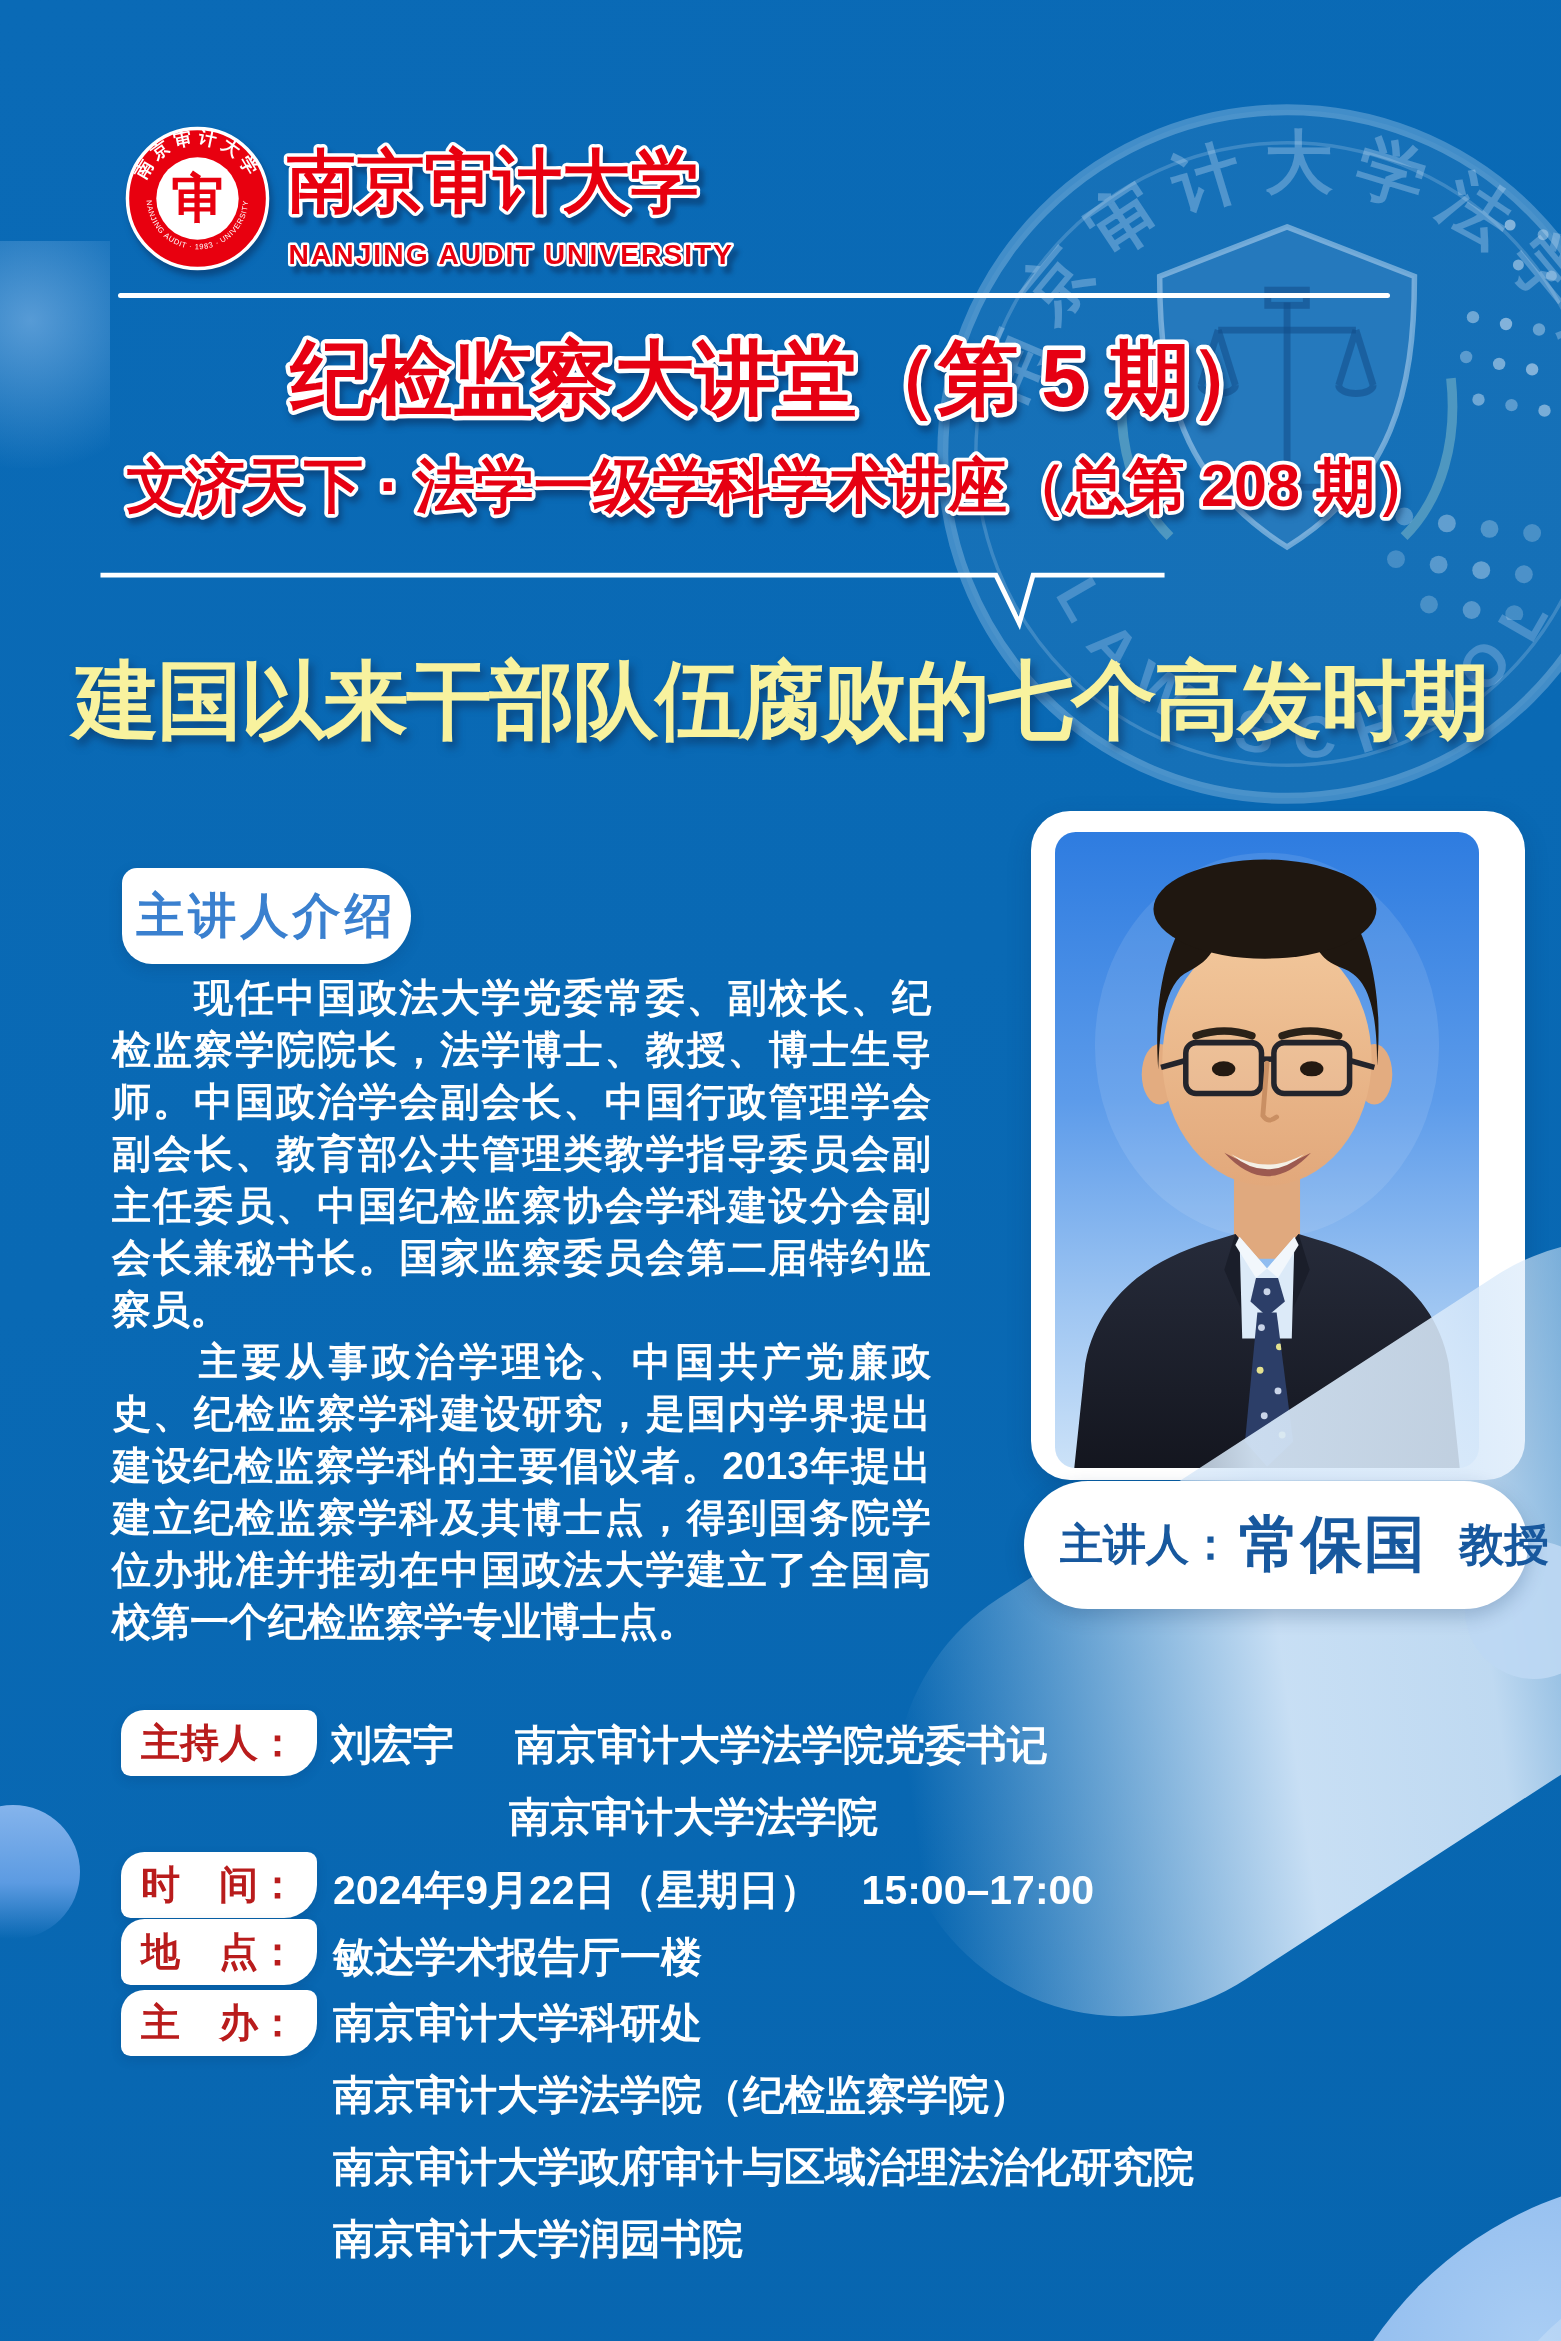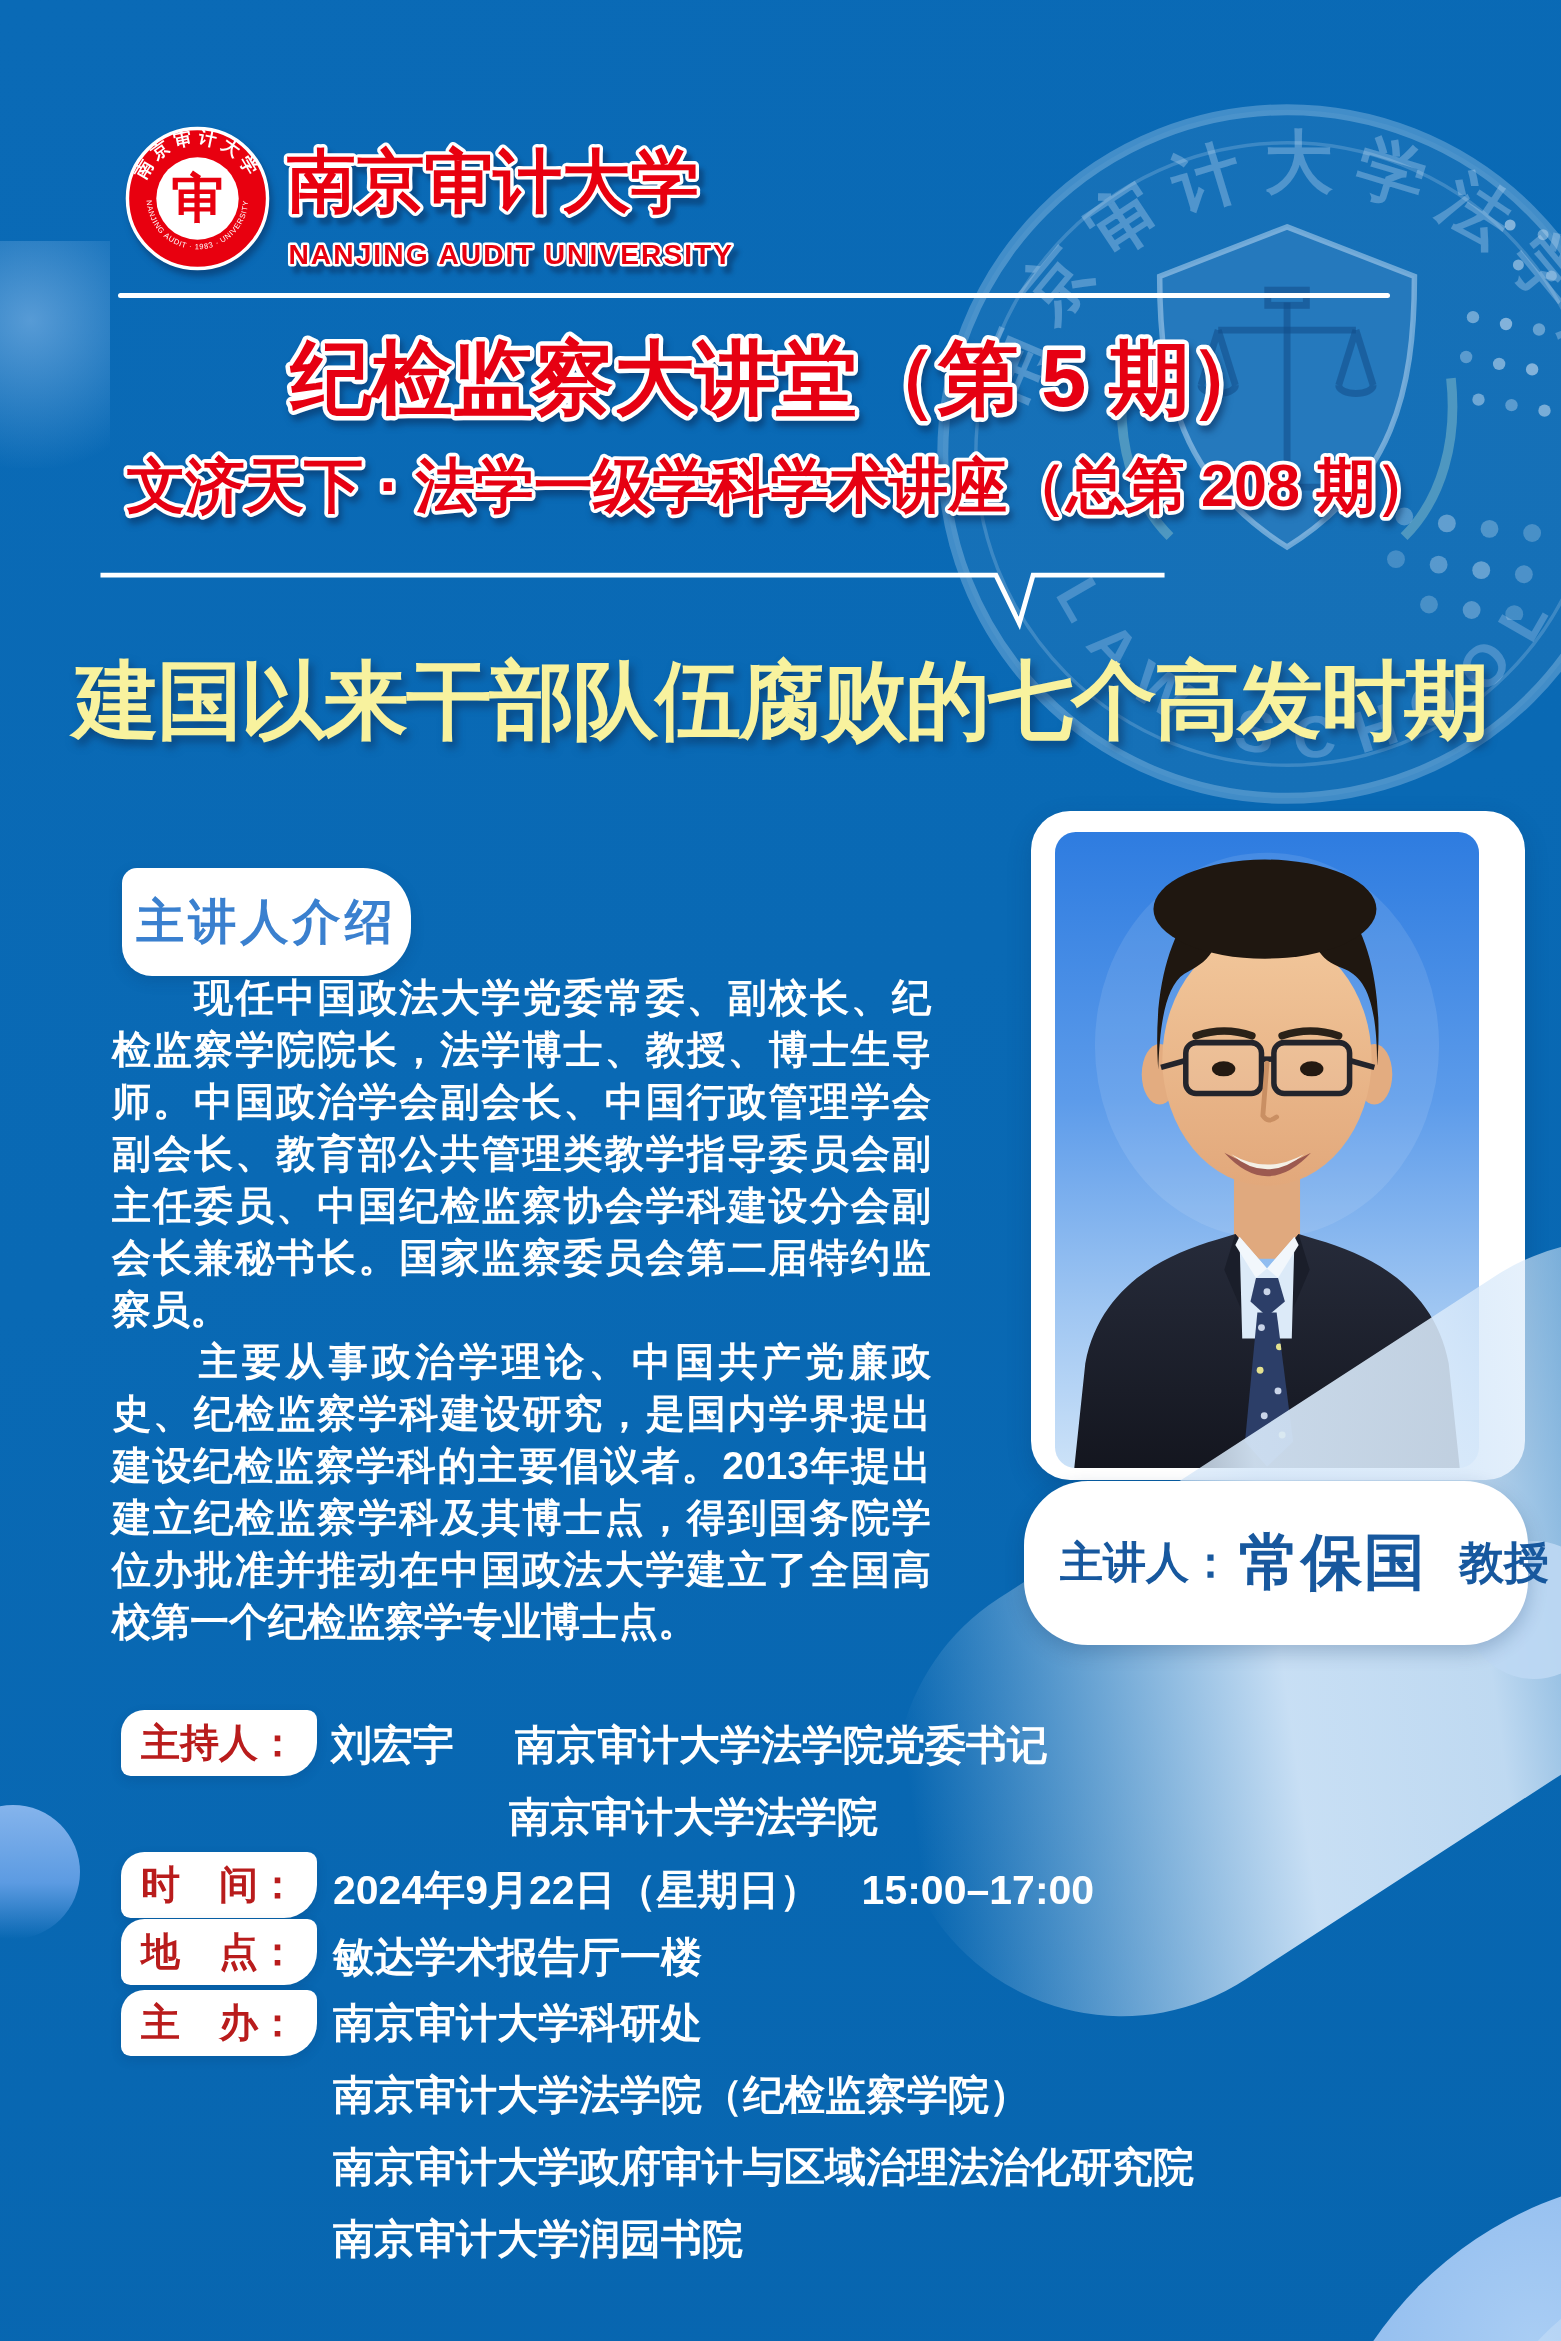--- a/index.html
+++ b/index.html
@@ -25,35 +25,35 @@
     transform:rotate(-33deg);
     background:linear-gradient(115deg, rgba(216,233,250,0) 8%, rgba(216,233,250,.92) 42%, rgba(216,233,250,.88) 60%, rgba(216,233,250,0) 90%);}
   .divider{background:#ffffff;border-radius:2.8px;}
   
   .seal-wrap{left:124px;top:125px;width:147px;height:147px;}
   .logo-text-svg{left:281px;top:128px;}
   .outlined{filter:drop-shadow(5.5px 7.6px 2.1px rgba(9,44,88,0.45));}
   .soft-shadow{filter:drop-shadow(3.4px 6.2px 3.4px rgba(8,42,86,0.5));}
   
   .badge{
-    left:122px;top:868px;width:289px;height:108px;background:#ffffff;
+    left:122px;top:868px;width:289px;height:96px;background:#ffffff;
     border-radius:15px 48px 48px 30px;display:flex;align-items:center;justify-content:center;
     color:#3A80CF;font-size:48px;font-weight:bold;letter-spacing:4.1px;
     box-shadow:0 5.5px 13.8px rgba(8,45,90,.18);
     text-align:right;
   }
   .bio{left:112px;top:972px;width:819px;color:#ffffff;font-size:39px;line-height:52px;font-weight:700;}
   .bio-lines div{text-align:justify;text-align-last:justify;}
   .bio-lines div:last-child{text-align-last:left;}
   
   .speaker-card{left:1031px;top:811px;width:494px;height:669px;background:#ffffff;border-radius:39px;
     box-shadow:0 9.6px 23.4px rgba(8,45,90,.22);}
   .photo{left:1055px;top:832px;width:424px;height:636px;border-radius:20.7px;overflow:hidden;}
   .speaker-pill{
-    left:1024px;top:1481px;width:504px;height:164px;background:#ffffff;border-radius:64px;
+    left:1024px;top:1481px;width:504px;height:128px;background:#ffffff;border-radius:64px;
     display:flex;align-items:center;padding-left:36px;box-sizing:border-box;
     box-shadow:0 6.9px 19px rgba(8,45,90,.24);color:#17589E;white-space:nowrap;
   }
   .speaker-label{font-size:43px;font-weight:bold;}
   .speaker-name{font-size:61px;font-weight:bold;margin-left:6.9px;letter-spacing:1.4px;}
   .speaker-title{font-size:45px;margin-left:33px;font-weight:600;}
   
   .tag{
     background:#ffffff;border-radius:23.4px 9.6px 33px 9.6px;color:#b91c1c;
     display:flex;align-items:center;justify-content:center;

